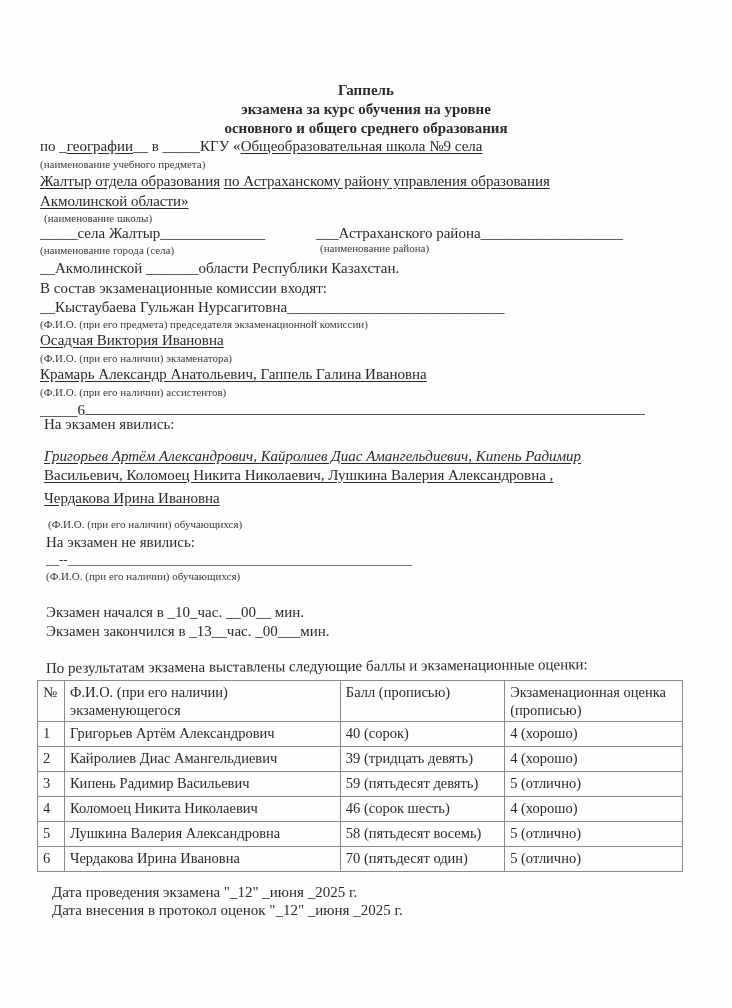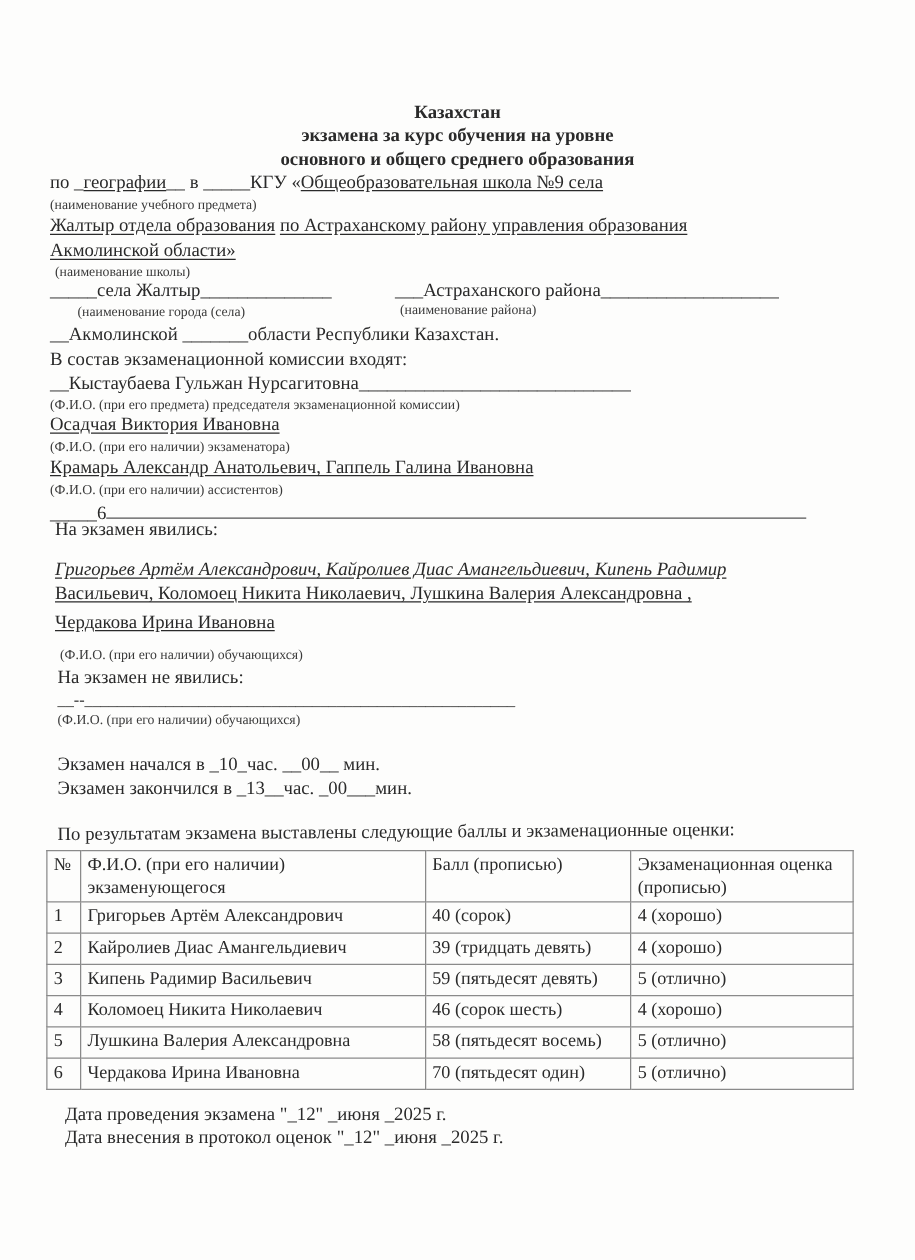--- a/index.html
+++ b/index.html
@@ -20,45 +20,45 @@
   table.grades td, table.grades th {
     border:1px solid #8a8a8a; padding:2px 5px; vertical-align:top; text-align:left; font-weight:normal;
     line-height:18px;
   }
   table.grades tr.row td { height:20px; }
   .c0 { width:16px; } .c1 { width:268px; } .c2 { width:155px; } .c3 { width:168px; }
 </style>
 </head>
 <body>
 
-<div class="abs title" style="top:82px;">Казахстан</div>
+<div class="abs title" style="top:82px;">Гаппель</div>
 <div class="abs title" style="top:101px;">экзамена за курс обучения на уровне</div>
 <div class="abs title" style="top:120px;">основного и общего среднего образования</div>
 
 <div class="abs t" style="left:40px; top:138px;">
   <span>по _</span><span class="u">географии</span><span>__ в _____КГУ «</span><span class="u">Общеобразовательная школа №9 села</span>
 </div>
 <div class="abs small" style="left:40px; top:158px;text-align:right;">(наименование учебного предмета)</div>
 
 <div class="abs t" style="left:40px; top:173px;">
   <span class="u">Жалтыр отдела образования</span>
   <span class="u">по Астраханскому району  управления образования</span>
 </div>
 <div class="abs t" style="left:40px; top:193px;">
   <span class="u">Акмолинской области»</span>
 </div>
 <div class="abs small" style="left:44px; top:212px;">(наименование школы)</div>
 
 <div class="abs t" style="left:40px; top:225px;">_____села Жалтыр______________</div>
 <div class="abs t" style="left:316px; top:225px;">___Астраханского района___________________</div>
-<div class="abs small" style="left:40px; top:244px;margin-left:22px;">(наименование города (села)</div>
+<div class="abs small" style="left:40px; top:244px;">(наименование города (села)</div>
 <div class="abs small" style="left:320px; top:242px;">(наименование района)</div>
 <div class="abs t" style="left:40px; top:260px;">__Акмолинской _______области  Республики Казахстан.</div>
 
-<div class="abs t" style="left:40px; top:280px;">В состав экзаменационной комиссии входят:</div>
+<div class="abs t" style="left:40px; top:280px;">В состав экзаменационные комиссии входят:</div>
 <div class="abs t" style="left:40px; top:299px;">__Кыстаубаева Гульжан Нурсагитовна_____________________________</div>
 <div class="abs small" style="left:40px; top:318px;">(Ф.И.О. (при его предмета) председателя экзаменационной комиссии)</div>
 <div class="abs t" style="left:40px; top:332px;"><span class="u">Осадчая Виктория Ивановна</span></div>
 <div class="abs small" style="left:40px; top:352px;">(Ф.И.О. (при его наличии) экзаменатора)</div>
 <div class="abs t" style="left:40px; top:366px;"><span class="u">Крамарь Александр Анатольевич, Гаппель Галина Ивановна</span></div>
 <div class="abs small" style="left:40px; top:386px;">(Ф.И.О. (при его наличии) ассистентов)</div>
 <div class="abs t" style="left:40px; top:402px;">
   <span>_____6</span><span class="line" style="width:560px;"></span>
 </div>
 

